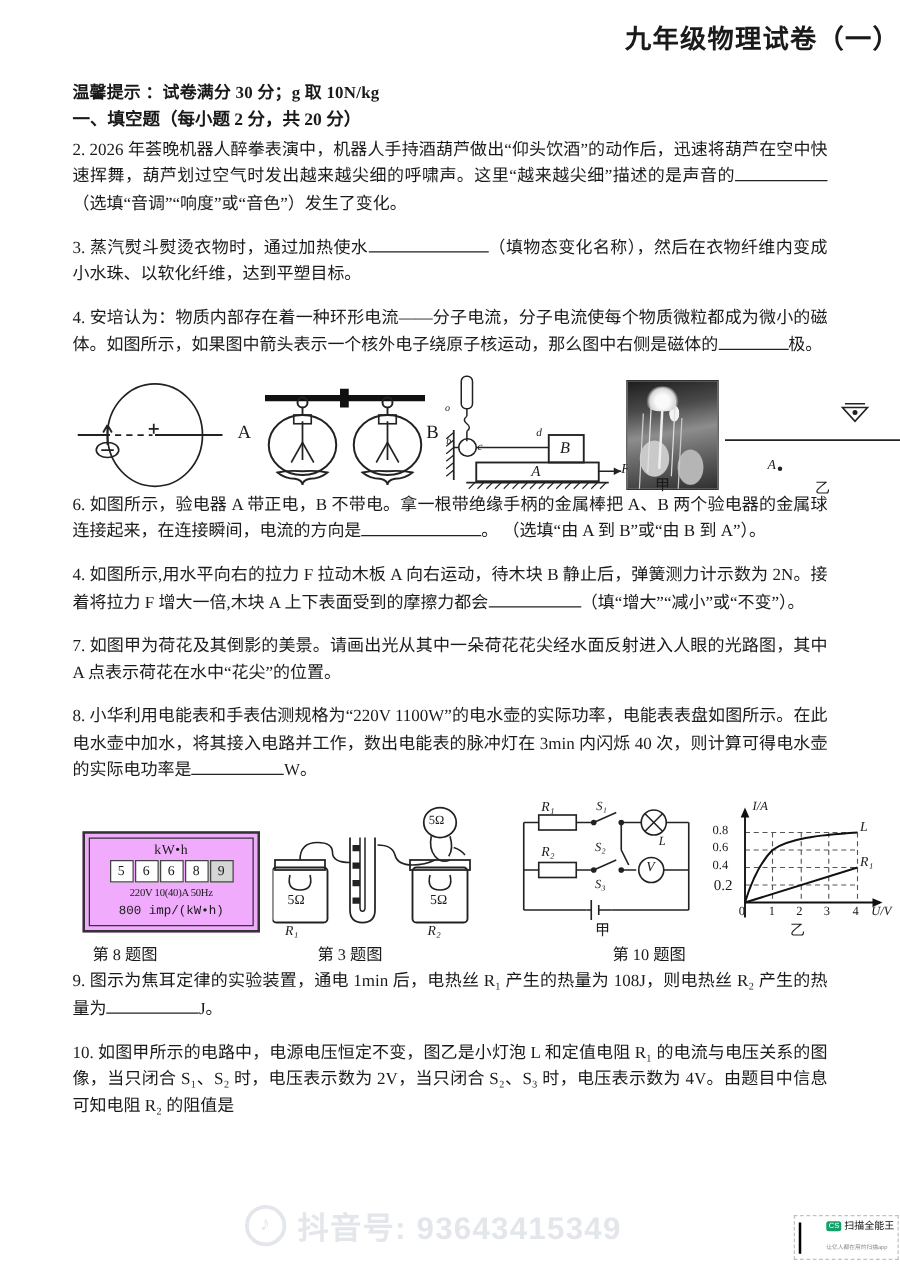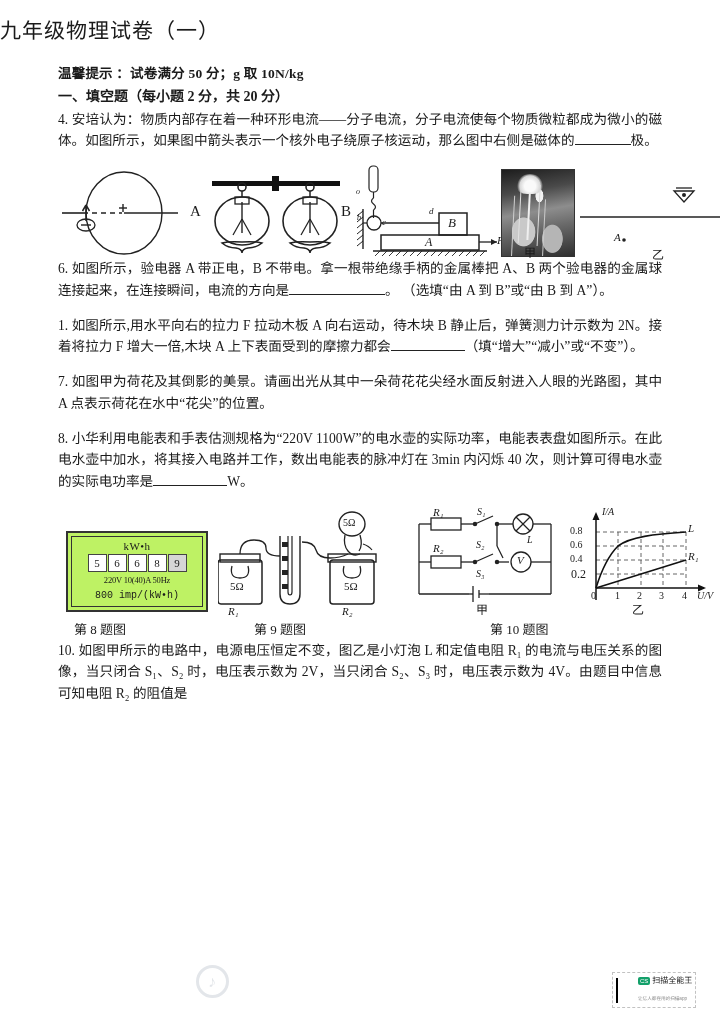--- a/index.html
+++ b/index.html
@@ -25,23 +25,23 @@
     text-align: center;
     color: #d9251d;
     font-family: "Liberation Sans", "DejaVu Sans", sans-serif;
     font-weight: bold;
     font-size: 30px;
     letter-spacing: 1px;
     margin: 52px 0 0 0;
     line-height: 1.15;
   }
   .exam-subtitle {
-    text-align: left;
+    text-align: right;
     font-family: "Liberation Sans", "DejaVu Sans", sans-serif;
-    font-weight: normal;
+    font-weight: bold;
     font-size: 21px;
     margin: 14px 0 0 0;
     letter-spacing: 1px;
   }
   .tips {
     margin: 18px 0 0 58px;
     font-size: 13.5px;
     font-weight: bold;
     letter-spacing: 0.2px;
   }
@@ -120,21 +120,21 @@
     position: absolute;
     left: 14px; top: 4px; width: 28px; height: 20px;
     border-radius: 50% 50% 40% 40%;
     background: radial-gradient(circle at 50% 60%, #fafafa 0 30%, #d8d8d8 55%, rgba(0,0,0,0) 70%);
   }
   
   .meter {
     width: 132px;
     border: 2px solid #333;
     padding: 3px;
-    background: #bef264;
+    background: #f0abfc;
   }
   .meter-inner {
     border: 1px solid #333;
     padding: 3px 4px 5px 4px;
     text-align: center;
   }
   .meter-unit { font-size: 11px; letter-spacing: 0.5px; }
   .digits { display: flex; justify-content: center; gap: 1px; margin: 2px 0 3px 0; }
   .digit {
     width: 17px; height: 16px; line-height: 16px;
@@ -166,21 +166,21 @@
     user-select: none;
   }
   .tiktok-note {
     width: 27px; height: 27px; border-radius: 50%;
     border: 3px solid #e3e6ea;
     display: flex; align-items: center; justify-content: center;
     font-size: 16px;
   }
   .cs-badge {
     position: absolute;
-    right: 24px; bottom: 12px;
+    right: 1px; bottom: 12px;
     width: 84px; height: 36px;
     border: 1px dashed #c2c2c2;
     background: #fff;
     display: flex; align-items: center;
     padding: 0 3px;
     gap: 20px;
     box-sizing: border-box;
   }
   .qr {
     width: 25px; height: 25px;
@@ -207,28 +207,34 @@
     font-size: 4.6px; color: #8a8a8a; white-space: nowrap; margin-top: 1px;
   }
   svg { display: block; }
 </style>
 </head>
 <body>
 
 <div class="page">
 
   <h2 class="exam-subtitle">九年级物理试卷（一）</h2>
-  <div class="tips">温馨提示 ：试卷满分 50 分；g 取 10N/kg</div>
+  <div class="tips">温馨提示 ：试卷满分 30 分；g 取 10N/kg</div>
 
   <div class="content">
 
     <div class="section-head">一、填空题（每小题 2 分，共 20 分）</div>
 
 
-
+    <p class="q">
+      <span>2. 2026 年荟晚机器人醉拳表演中，机器人手持酒葫芦做出“仰头饮酒”的动作后，迅速将葫芦在空中快速挥舞，葫芦划过空气时发出越来越尖细的呼啸声。这里“越来越尖细”描述的是声音的</span><span class="blank b-md"></span><span>（选填“音调”“响度”或“音色”）发生了变化。</span>
+    </p>
+
+    <p class="q">
+      <span>3. 蒸汽熨斗熨烫衣物时，通过加热使水</span><span class="blank b-lg"></span><span>（填物态变化名称），然后在衣物纤维内变成小水珠、以软化纤维，达到平塑目标。</span>
+    </p>
 
     <p class="q">
       <span>4. 安培认为：物质内部存在着一种环形电流——分子电流，分子电流使每个物质微粒都成为微小的磁体。如图所示，如果图中箭头表示一个核外电子绕原子核运动，那么图中右侧是磁体的</span><span class="blank b-sm"></span><span>极。</span>
     </p>
 
     <div class="figrow">
 
       <div class="fig" style="left:4px;">
         <div class="orbit-wrap">
           <svg width="130" height="88" viewBox="0 0 130 88">
@@ -358,21 +364,21 @@
       </div>
       <span class="fig-sublabel" style="left:466px; top:78px; font-size:12px; position:absolute;">甲</span>
     </div>
 
 
     <p class="q">
       <span>6. 如图所示，验电器 A 带正电，B 不带电。拿一根带绝缘手柄的金属棒把 A、B 两个验电器的金属球连接起来，在连接瞬间，电流的方向是</span><span class="blank b-lg"></span><span>。 （选填“由 A 到 B”或“由 B 到 A”）。</span>
     </p>
 
     <p class="q">
-      <span>1. 如图所示,用水平向右的拉力 F 拉动木板 A 向右运动，待木块 B 静止后，弹簧测力计示数为 2N。接着将拉力 F 增大一倍,木块 A 上下表面受到的摩擦力都会</span><span class="blank b-md"></span><span>（填“增大”“减小”或“不变”）。</span>
+      <span>4. 如图所示,用水平向右的拉力 F 拉动木板 A 向右运动，待木块 B 静止后，弹簧测力计示数为 2N。接着将拉力 F 增大一倍,木块 A 上下表面受到的摩擦力都会</span><span class="blank b-md"></span><span>（填“增大”“减小”或“不变”）。</span>
     </p>
 
     <p class="q">
       <span>7. 如图甲为荷花及其倒影的美景。请画出光从其中一朵荷花花尖经水面反射进入人眼的光路图，其中 A 点表示荷花在水中“花尖”的位置。</span>
     </p>
 
     <p class="q">
       <span>8. 小华利用电能表和手表估测规格为“220V 1100W”的电水壶的实际功率，电能表表盘如图所示。在此电水壶中加水，将其接入电路并工作，数出电能表的脉冲灯在 3min 内闪烁 40 次，则计算可得电水壶的实际电功率是</span><span class="blank b-md"></span><span>W。</span>
     </p>
 
@@ -531,33 +537,37 @@
           <span class="fig-sublabel ital" style="left:130px; top:18px; font-size:11px;">L</span>
           <span class="fig-sublabel ital" style="left:130px; top:46px; font-size:11px;">R₁</span>
 
           <span class="fig-sublabel" style="left:74px; top:96px; font-size:12px;">乙</span>
         </div>
       </div>
     </div>
 
     <div class="caption-row">
       <span class="caption" style="left:16px;">第 8 题图</span>
-      <span class="caption" style="left:196px;">第 9 题图</span>
+      <span class="caption" style="left:196px;">第 3 题图</span>
       <span class="caption" style="left:432px;">第 10 题图</span>
     </div>
 
+    <p class="q">
+      <span>9. 图示为焦耳定律的实验装置，通电 1min 后，电热丝 R₁ 产生的热量为 108J，则电热丝 R₂ 产生的热量为</span><span class="blank b-md"></span><span>J。</span>
+    </p>
 
     <p class="q">
       <span>10. 如图甲所示的电路中，电源电压恒定不变，图乙是小灯泡 L 和定值电阻 R₁ 的电流与电压关系的图像，当只闭合 S₁、S₂ 时，电压表示数为 2V，当只闭合 S₂、S₃ 时，电压表示数为 4V。由题目中信息可知电阻 R₂ 的阻值是</span>
     </p>
 
   </div>
 
   <div class="watermark">
     <span class="tiktok-note">♪</span>
+    <span>抖音号: 93643415349</span>
   </div>
 
   <div class="cs-badge">
     <span class="qr"></span>
     <span class="cs-text">
       <span class="cs-main">
         <span class="cs-logo">CS</span>
         <span>扫描全能王</span>
       </span>
       <span class="cs-sub">让亿人都在用的扫描app</span>

